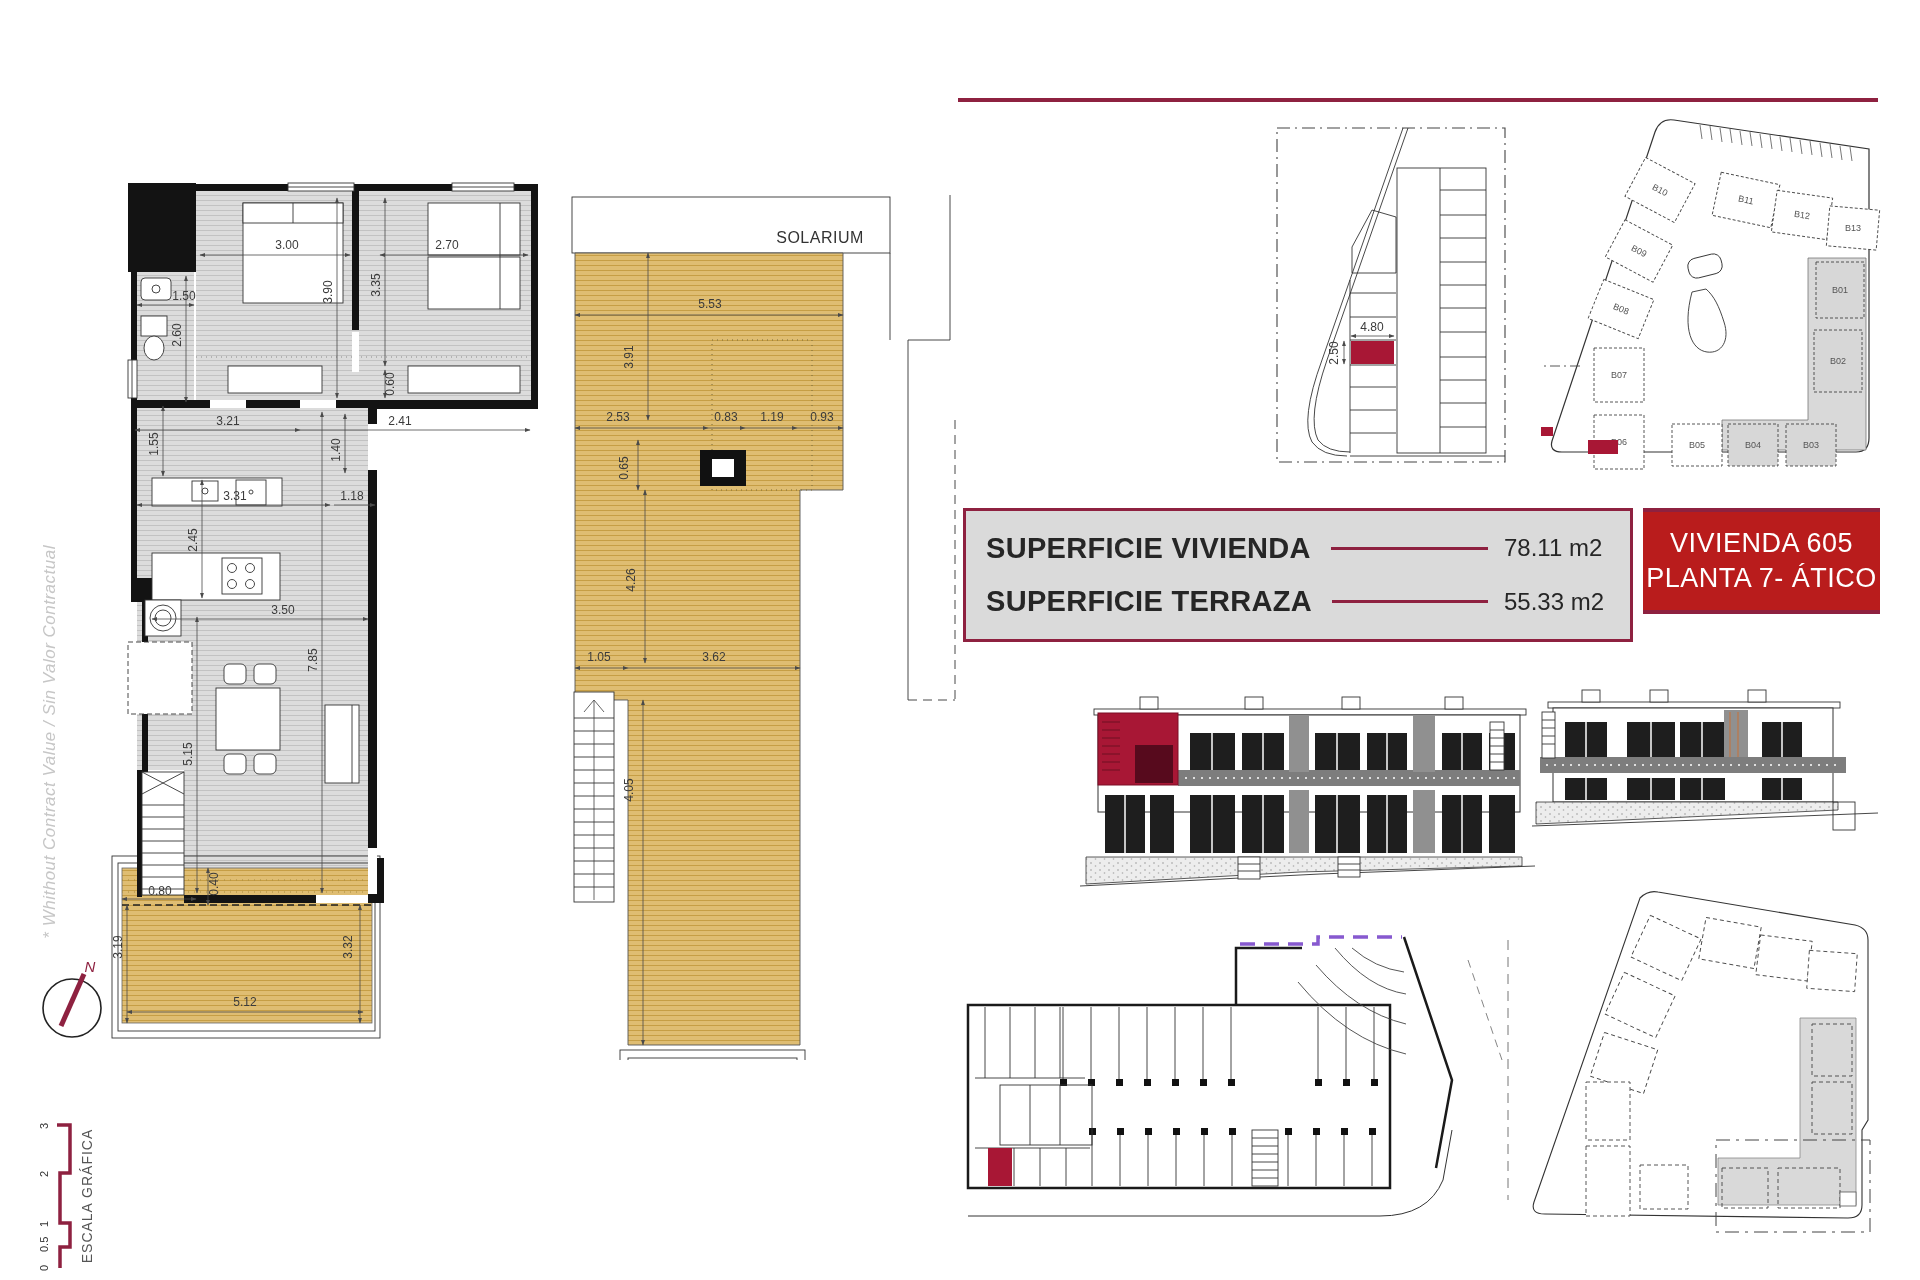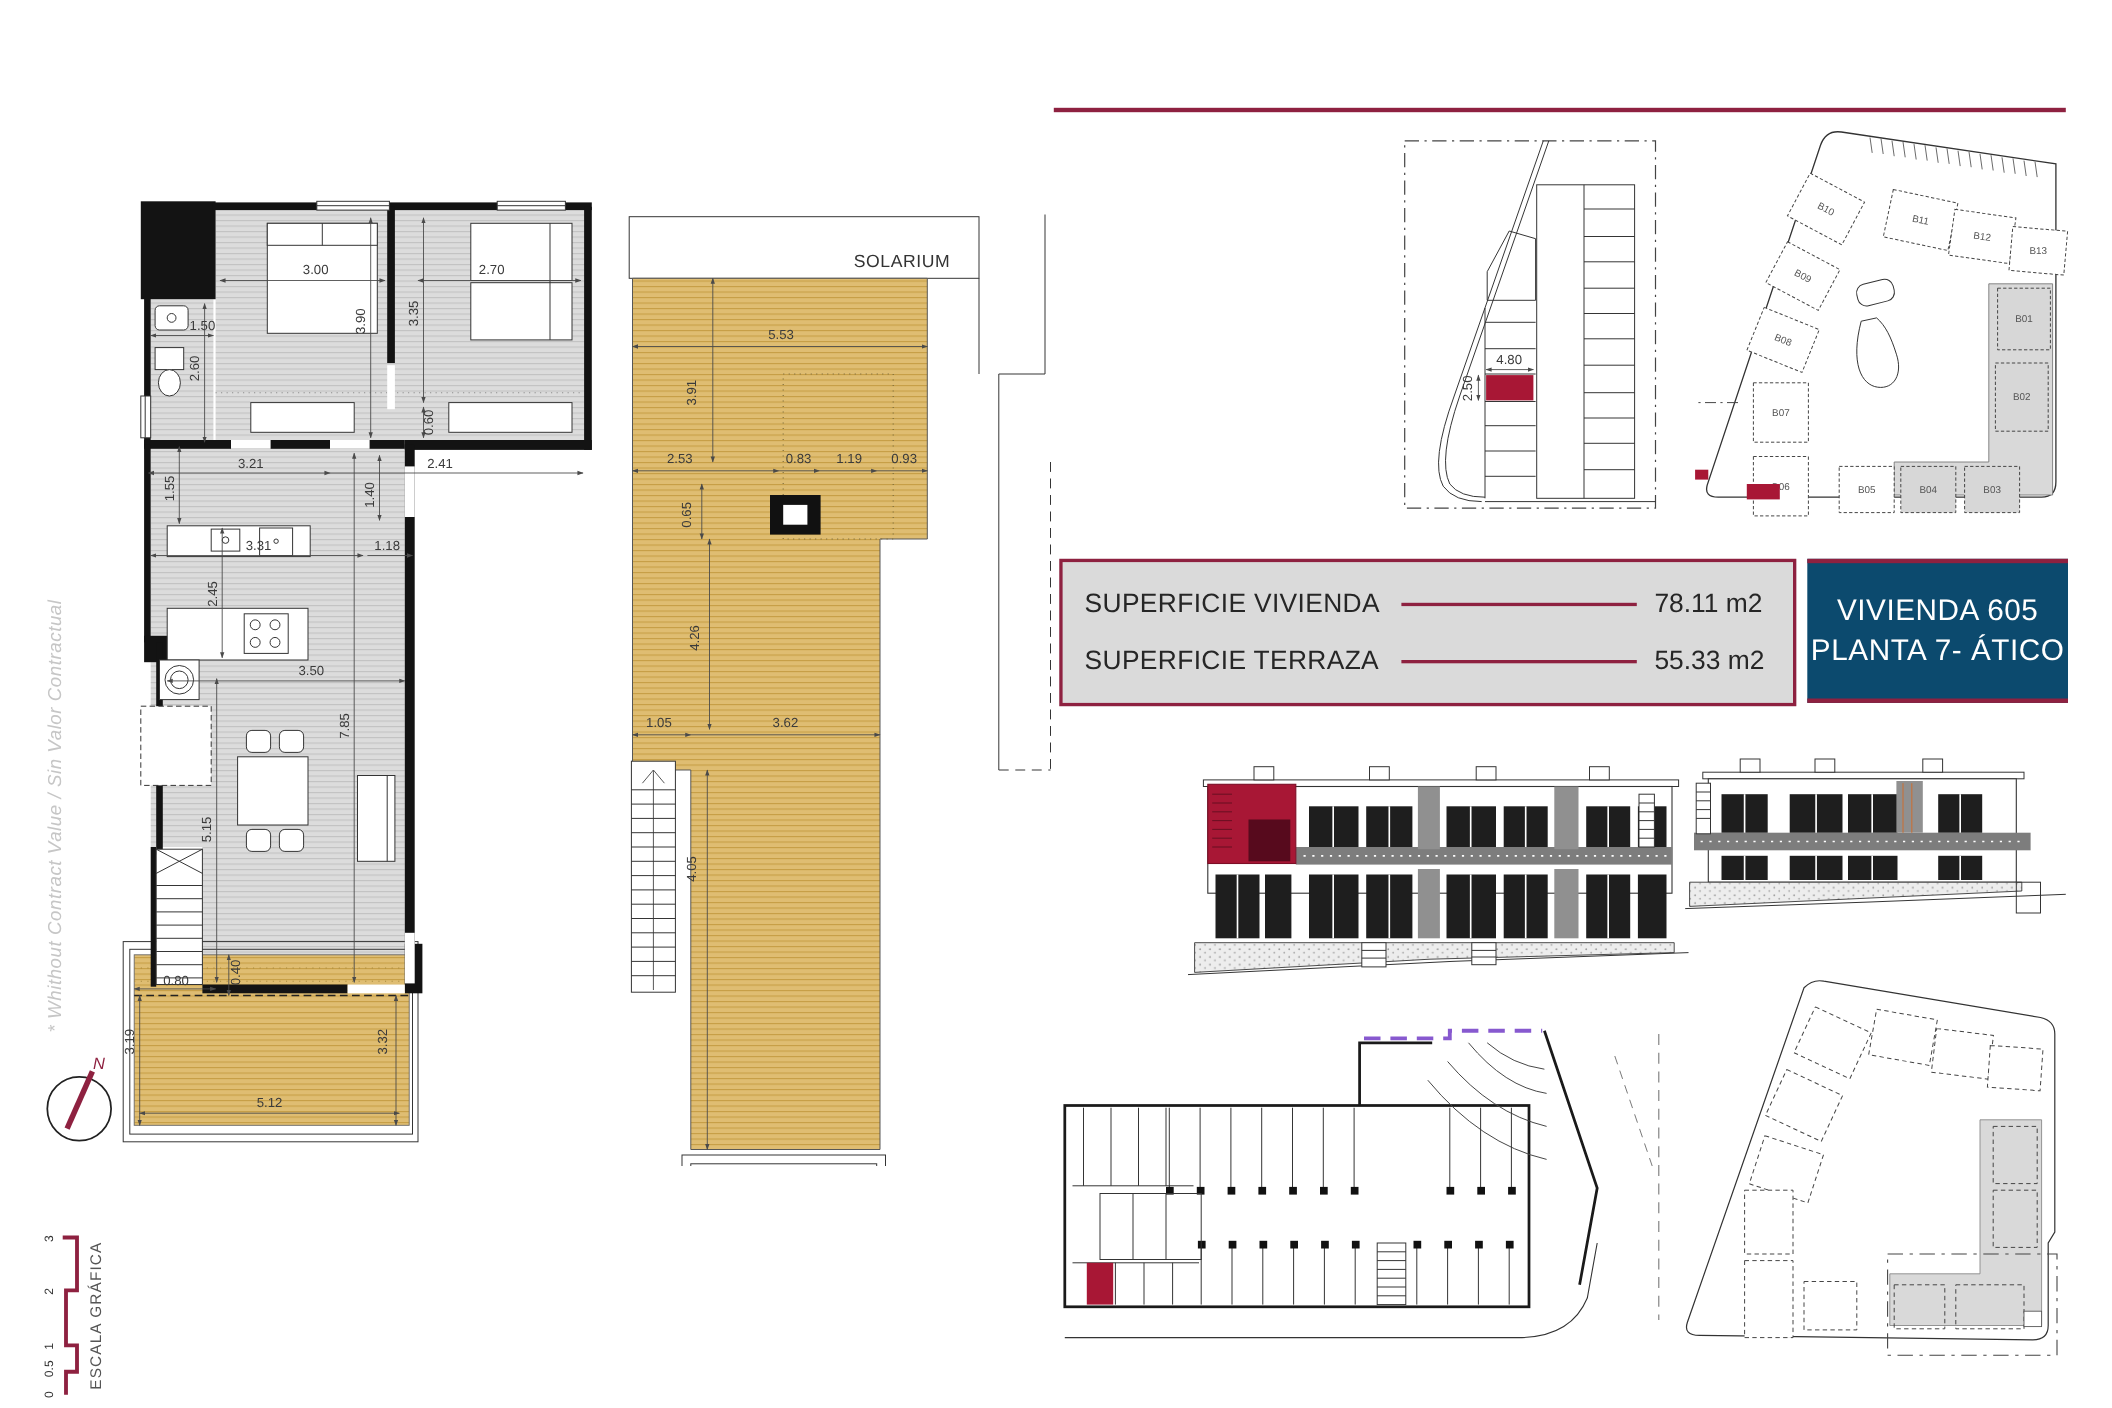--- a/index.html
+++ b/index.html
@@ -13,25 +13,25 @@
   .plan-title{font-size:16px;fill:#333;letter-spacing:0.5px;}
   .dl{stroke:#4a4a4a;stroke-width:0.8;}
   .thin{stroke:#333;stroke-width:0.9;fill:none;}
   .wall{fill:#131313;}
   
   .rule{left:958px;top:98px;width:920px;height:4px;background:#8e2140;}
   
   .stable{left:963px;top:508px;width:670px;height:134px;background:#dadada;
           border:3px solid #8e2140;box-sizing:border-box;display:flex;flex-direction:column;justify-content:space-evenly;}
   .srow{display:flex;align-items:center;padding:0 14px 0 20px;}
-  .slabel{font-size:24px;letter-spacing:0.3px;color:#262626;white-space:nowrap;}
+  .slabel{font-size:29px;letter-spacing:0.3px;color:#262626;white-space:nowrap;font-weight:bold;}
   .sline{flex:1;height:3px;background:#8e2140;margin:0 16px 0 20px;}
   .svalue{font-size:24px;color:#262626;min-width:112px;}
   
-  .tbox{left:1643px;top:508px;width:237px;height:131px;background:#0c4a6e;
+  .tbox{left:1643px;top:508px;width:237px;height:106px;background:#b91c1c;
         border-top:4px solid #8e2140;border-bottom:4px solid #8e2140;box-sizing:border-box;
         display:flex;flex-direction:column;align-items:center;justify-content:center;}
   .tbox div{color:#ffffff;font-size:27px;line-height:1.3;letter-spacing:0.5px;white-space:nowrap;}
   
   .disc{left:40px;top:545px;height:430px;display:flex;align-items:flex-start;}
   .disc span{writing-mode:vertical-rl;transform:rotate(180deg);font-size:17px;font-style:italic;
              color:#c6c6c6;letter-spacing:0.5px;white-space:nowrap;}
 </style>
 </head>
 <body>

